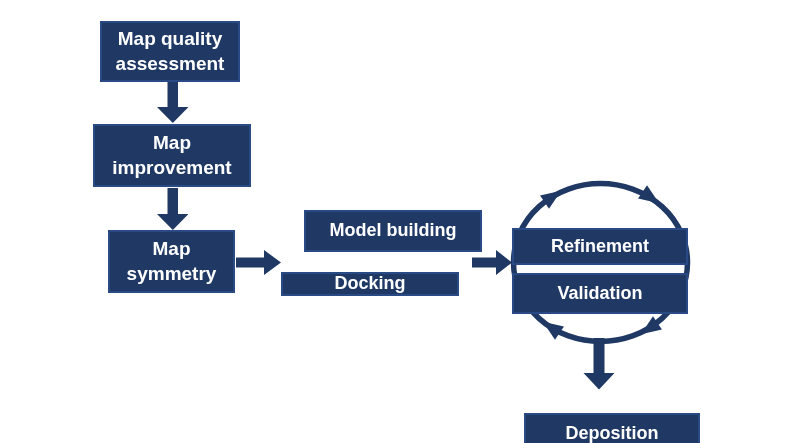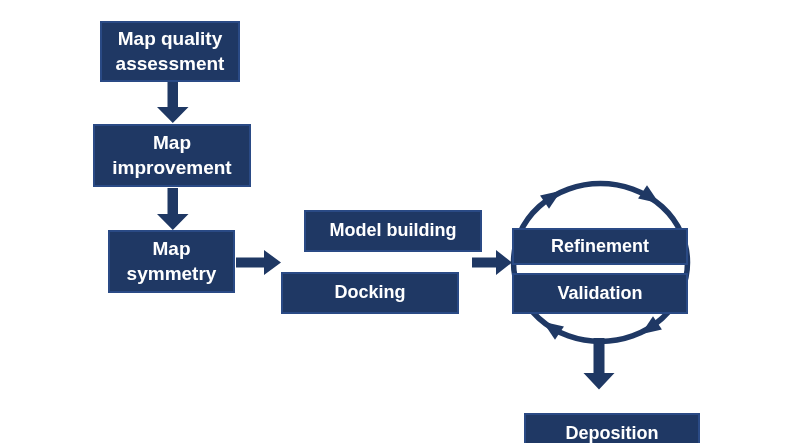--- a/index.html
+++ b/index.html
@@ -47,21 +47,21 @@
     text-align:center;
     font-weight:600;
     line-height:1.3;
   }
   .small-font{ font-size:19px; }
   .big-font{ font-size:18px; }
   #n-map-quality    { left:100px; top:21px;  width:140px; height:61px; padding:0 8px;  }
   #n-map-improvement{ left:93px;  top:124px; width:158px; height:63px; padding:0 36px; }
   #n-map-symmetry   { left:108px; top:230px; width:127px; height:63px; padding:0 18px; }
   #n-model-building { left:281px; top:210px; width:178px; height:42px;margin-left:23px; }
-  #n-docking        { left:281px; top:272px; width:178px; height:42px; }
+  #n-docking        { left:281px; top:272px; width:178px; height:24px; }
   #n-refinement     { left:512px; top:228px; width:176px; height:37px; }
   #n-validation     { left:512px; top:273px; width:176px; height:41px;text-align:right; }
   #n-deposition     { left:524px; top:391px; width:176px; height:41px;margin-top:22px; }
 </style>
 </head>
 <body>
 
 <div id="canvas">
 
   <svg id="connector-layer" viewBox="0 0 800 443" xmlns="http://www.w3.org/2000/svg">

